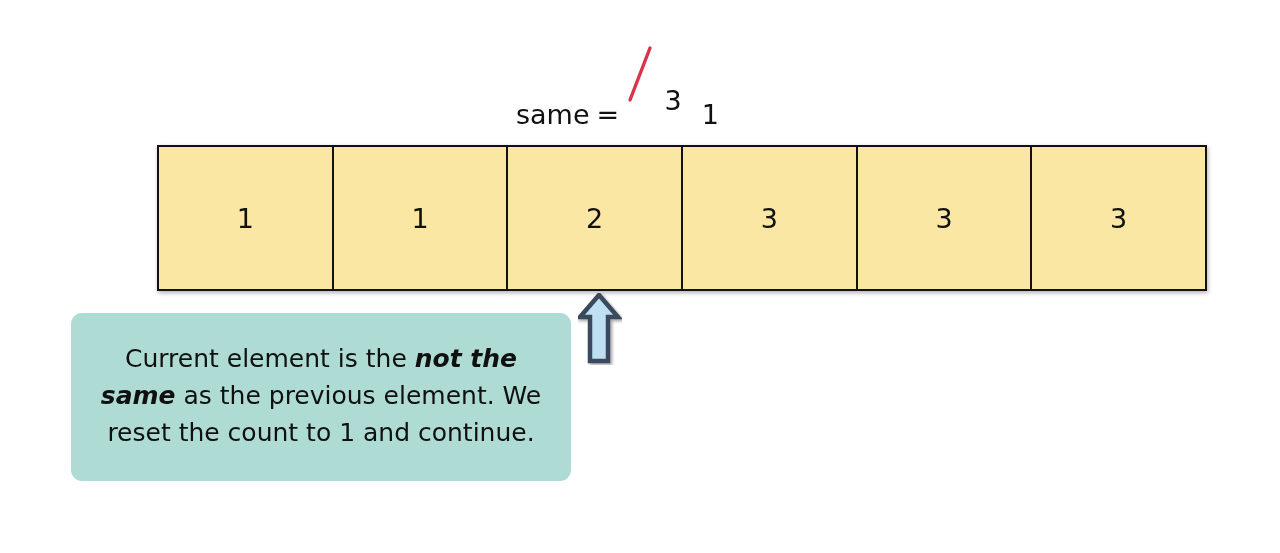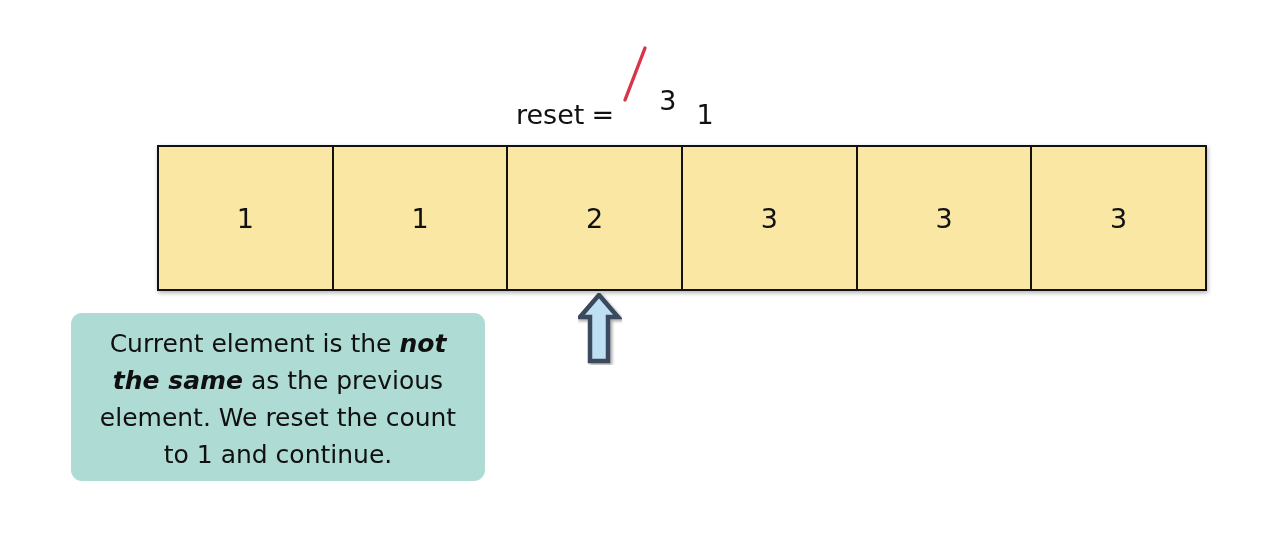--- a/index.html
+++ b/index.html
@@ -81,46 +81,46 @@
     top: 293px;
     width: 44px;
     height: 72px;
   }
 
   
   #explanation-box {
     position: absolute;
     left: 71px;
     top: 313px;
-    width: 414px;
+    width: 500px;
     height: 168px;
     background: #aedcd4;
     border-radius: 11px;
     box-sizing: border-box;
     display: flex;
-    align-items: flex-end;
+    align-items: center;
     justify-content: center;
     padding: 4px 14px 8px 14px;
   }
   #explanation-text {
     font-size: 25px;
     line-height: 37px;
     text-align: center;
     color: #101010;
   }
   #explanation-text b {
     font-weight: bold;
     font-style: italic;
   }
 </style>
 </head>
 <body>
 
 <div id="count-label">
-  <span class="count-word">reset</span>
+  <span class="count-word">same</span>
   <span class="count-eq">=</span>
   <span class="count-old-wrap">
     <span class="count-old">3</span>
     <svg class="count-old-slash" viewBox="0 0 30 58" fill="none" xmlns="http://www.w3.org/2000/svg">
       <line x1="25" y1="3" x2="5" y2="55" stroke="#d9344a" stroke-width="3.4" stroke-linecap="round"></line>
     </svg>
   </span>
   <span class="count-new">1</span>
 </div>
 

